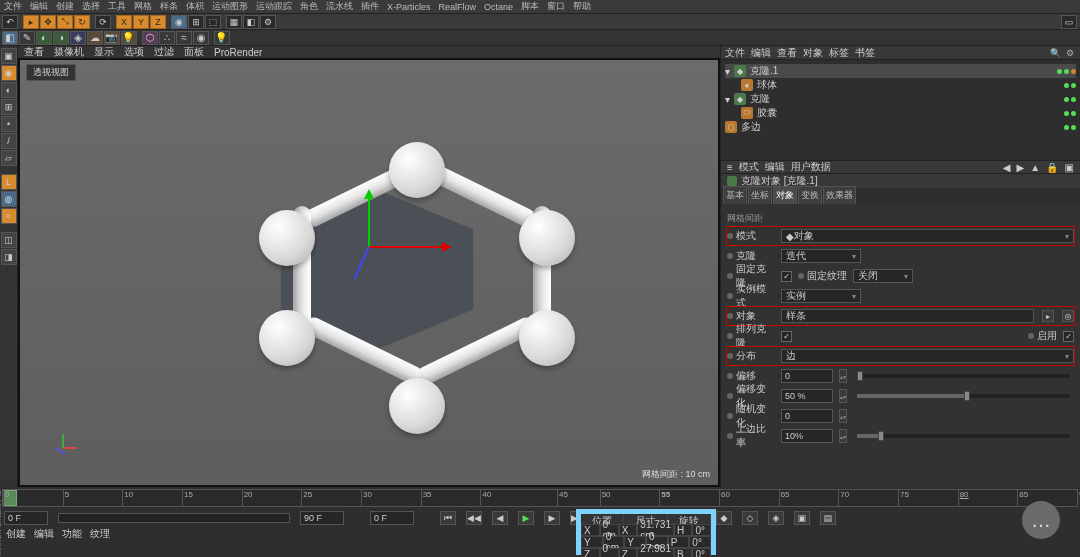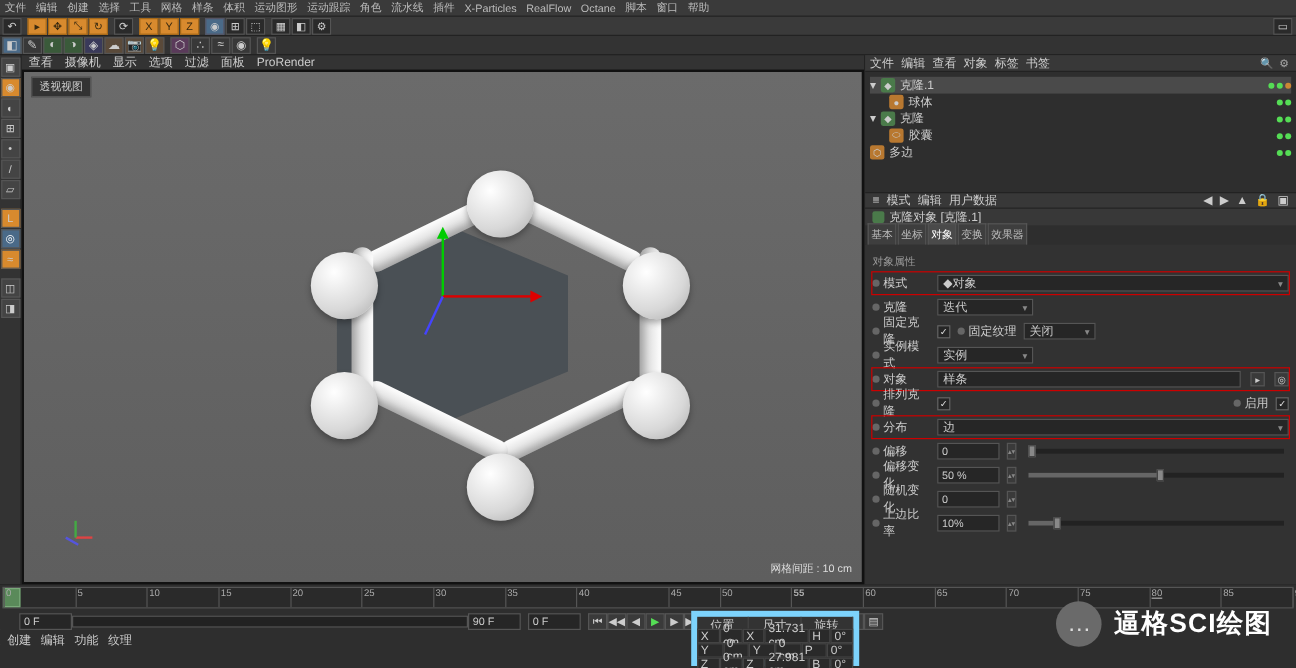--- a/index.html
+++ b/index.html
@@ -77,21 +77,21 @@
 .prop-spin{width:8px;height:14px;background:#3a3a3a;border:1px solid #555;font-size:6px;display:flex;flex-direction:column;justify-content:center;align-items:center;color:#888}
 .prop-slider{flex:1;height:4px;background:#222;position:relative;margin:0 4px}
 .prop-slider-fill{position:absolute;left:0;top:0;height:100%;background:#666}
 .prop-slider-thumb{position:absolute;top:-3px;width:6px;height:10px;background:#888;border:1px solid #444}
 .mini-ic{width:12px;height:12px;background:#3a3a3a;border:1px solid #555;margin-left:2px;font-size:8px;display:flex;align-items:center;justify-content:center}
 .bottom{position:absolute;left:0;right:0;bottom:0;height:70px;background:#2e2e2e;display:flex;flex-direction:column}
 .timeline-ruler{height:18px;background:#333;position:relative;margin:2px;border:1px solid #555;display:flex}
 .ruler-track{flex:1;position:relative;background:#2a2a2a}
 .ruler-tick{position:absolute;top:0;height:100%;border-left:1px solid #555;font-size:8px;padding-left:1px;color:#aaa}
 .ruler-marker{position:absolute;left:0;top:0;width:14px;height:100%;background:#5a8a5a;border:1px solid #7aaa7a}
-.timeline-controls{height:18px;display:flex;align-items:center;gap:0;padding:0 16px}
+.timeline-controls{height:18px;display:flex;align-items:center;gap:10px;padding:0 4px}
 .tc-field{width:44px;height:14px;background:#262626;border:1px solid #555;font-size:9px;display:flex;align-items:center;padding:0 3px}
 .tc-btn{width:16px;height:14px;background:#3a3a3a;border:1px solid #555;display:flex;align-items:center;justify-content:center;font-size:9px;color:#ccc}
 .tc-btn.play{color:#5d5}
 .tc-sep{width:6px}
 .tc-spacer{flex:1}
 .coords-panel{position:absolute;left:576px;bottom:2px;width:140px;height:46px;background:#333;border:5px solid #7dd3fc}
 .coords-header{height:10px;display:flex;font-size:8px;color:#aaa}
 .coords-header div{flex:1;text-align:center;border-right:1px solid #444}
 .coords-row{height:12px;display:flex;font-size:8px}
 .coords-row div{flex:1;border:1px solid #444;padding:0 2px;background:#2a2a2a;display:flex;align-items:center}
@@ -314,21 +314,21 @@
       <span>克隆对象 [克隆.1]</span>
     </div>
     <div class="attr-tabs">
       <div class="attr-tab">基本</div>
       <div class="attr-tab">坐标</div>
       <div class="attr-tab active">对象</div>
       <div class="attr-tab">变换</div>
       <div class="attr-tab">效果器</div>
     </div>
     <div class="attr-body">
-      <div class="section-label">对象属性</div>
+      <div class="section-label">网格间距</div>
 
       <div class="prop-row hl">
         <div class="prop-label">
             <span class="prop-bullet"></span>
             <span>模式</span>
           </div>
         <div class="prop-field combo">
             <span>◆ </span>
             <span>对象</span>
           </div>
@@ -536,15 +536,14 @@
         <div>Z</div>
         <div>27.981 cm</div>
         <div>B</div>
         <div>0°</div>
     </div>
   </div>
 </div>
 
 <div class="watermark">
   <div class="wm-circle">…</div>
-  <div class="wm-text">逼格SCI绘图</div>
 </div>
 <div class="maxon">MAXON CINEMA 4D</div>
 
 </body></html>

